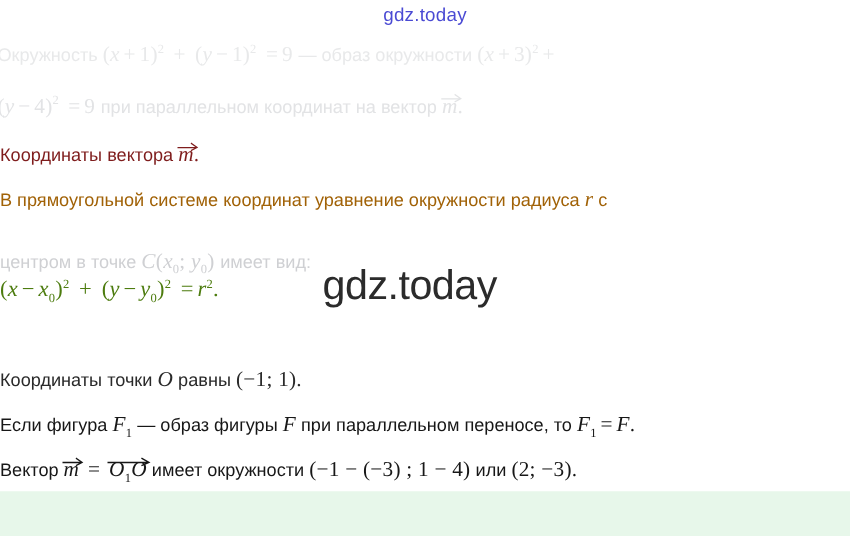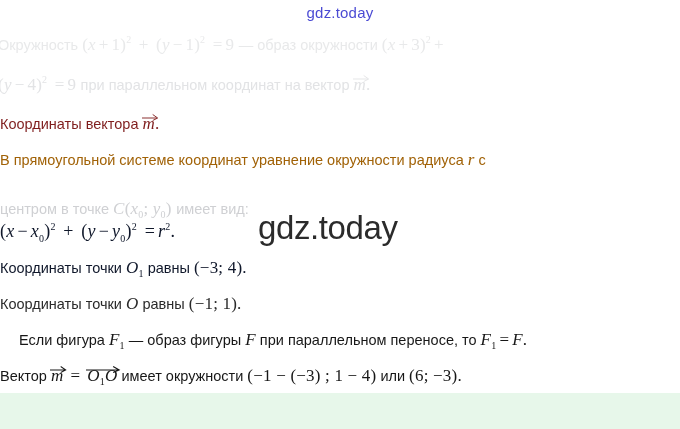--- a/index.html
+++ b/index.html
@@ -29,21 +29,21 @@
     position:absolute;left:0;white-space:nowrap;
     font-family:"Liberation Sans",sans-serif;
     font-size:14.5px;color:#1b1b1b;line-height:1;
   }
   
   .f1{color:#e8e9ea;}
   .f2{color:#e2e3e5;}
   .f3{color:#7f1d1d;text-align:center;}
   .f4{color:#a16207;}
   .f5{color:#cfd0d3;}
-  .f6{color:#0f172a;}
+  .f6{color:#4d7c0f;}
   .f8{color:#2a2a2a;text-align:right;}
   .f9{color:#171717;}
 
   
   .m{
     font-family:"Liberation Serif","DejaVu Serif",serif;
     font-style:italic;font-size:17px;letter-spacing:.2px;
   }
   .mr{font-style:normal;}           
   .sup{font-size:10px;vertical-align:super;font-style:normal;}
@@ -139,35 +139,29 @@
     <span class="m" style="font-size:18px;">
       <span class="par">(</span>x<span class="op">−</span>x<span class="sub">0</span><span class="par">)</span><span class="sup">2</span>
       <span class="op">+</span>
       <span class="par">(</span>y<span class="op">−</span>y<span class="sub">0</span><span class="par">)</span><span class="sup">2</span>
       <span class="op">=</span>r<span class="sup">2</span><span class="mr">.</span>
     </span>
   </div>
 
   <div class="wm-big">gdz.today</div>
 
-  <div class="line f6" style="top:259px;left:0px;">
-    <span>Координаты точки</span>
-    <span class="m">O<span class="sub">1</span></span>
-    <span>равны</span>
-    <span class="m mr">(−3; 4).</span>
-  </div>
 
   <div class="line f8" style="top:295px;left:0px;">
     <span>Координаты точки</span>
     <span class="m">O</span>
     <span>равны</span>
     <span class="m mr">(−1; 1).</span>
   </div>
 
-  <div class="line f9" style="top:331px;left:0px;margin-left:19px;">
+  <div class="line f9" style="top:331px;left:0px;">
     <span>Если фигура</span>
     <span class="m">F<span class="sub">1</span></span>
     <span>— образ фигуры</span>
     <span class="m">F</span>
     <span>при параллельном переносе, то</span>
     <span class="m">F<span class="sub">1</span><span class="op">=</span>F<span class="mr">.</span></span>
   </div>
 
   <div class="line f9" style="top:366px;left:0px;">
     <span>Вектор</span>
@@ -184,21 +178,21 @@
       <span class="arrow">
         <svg viewBox="0 0 34 7" preserveAspectRatio="none">
             <path d="M0 5 L32 5 M27 1.5 L33 5 L27 7.5" stroke="currentColor" stroke-width="1.1" fill="none"></path>
           </svg>
       </span>
       <span class="vbody">O<span class="sub">1</span>O</span>
     </span>
     <span>имеет окружности</span>
     <span class="m mr">(−1 − (−3) ; 1 − 4)</span>
     <span>или</span>
-    <span class="m mr">(6; −3).</span>
+    <span class="m mr">(2; −3).</span>
   </div>
 
   <div class="answer-band"></div>
   <div class="answer-text">
     <span class="m vec" style="font-size:18px;">
       <span class="arrow">
         <svg viewBox="0 0 22 7" preserveAspectRatio="none">
             <path d="M0 5 L20 5 M15 1.5 L21 5 L15 7.5" stroke="currentColor" stroke-width="1.2" fill="none"></path>
           </svg>
       </span>

